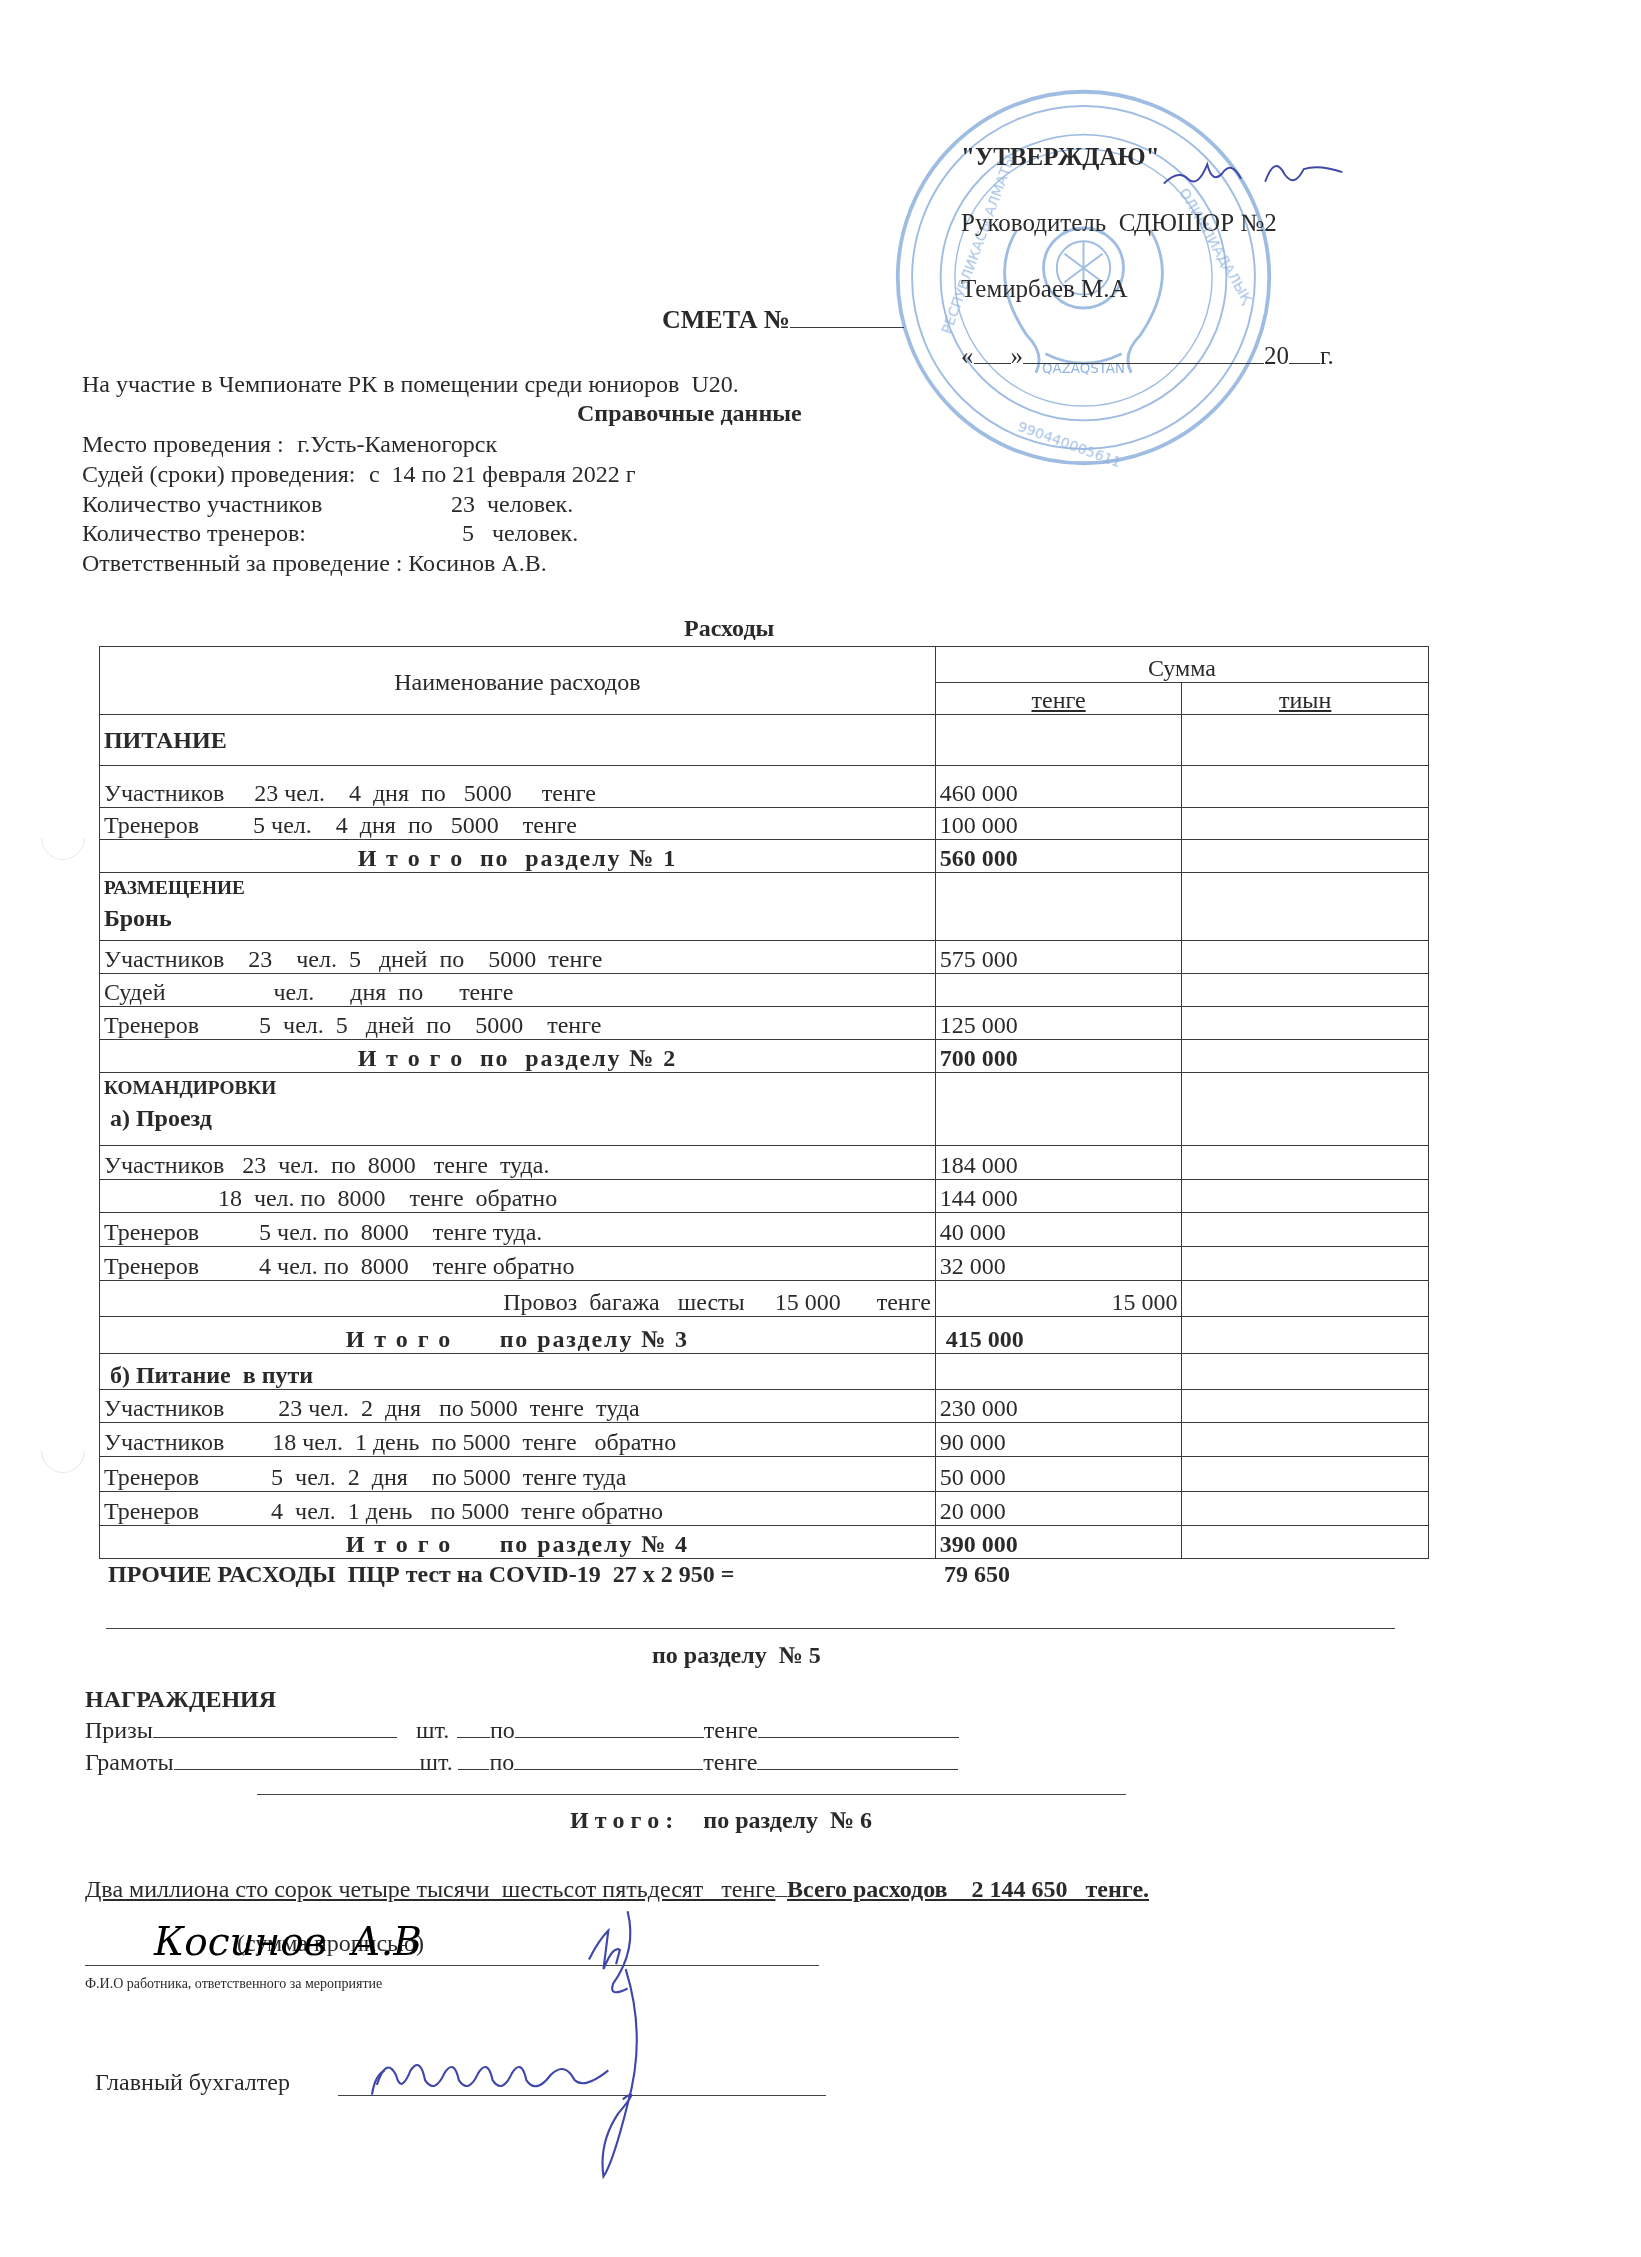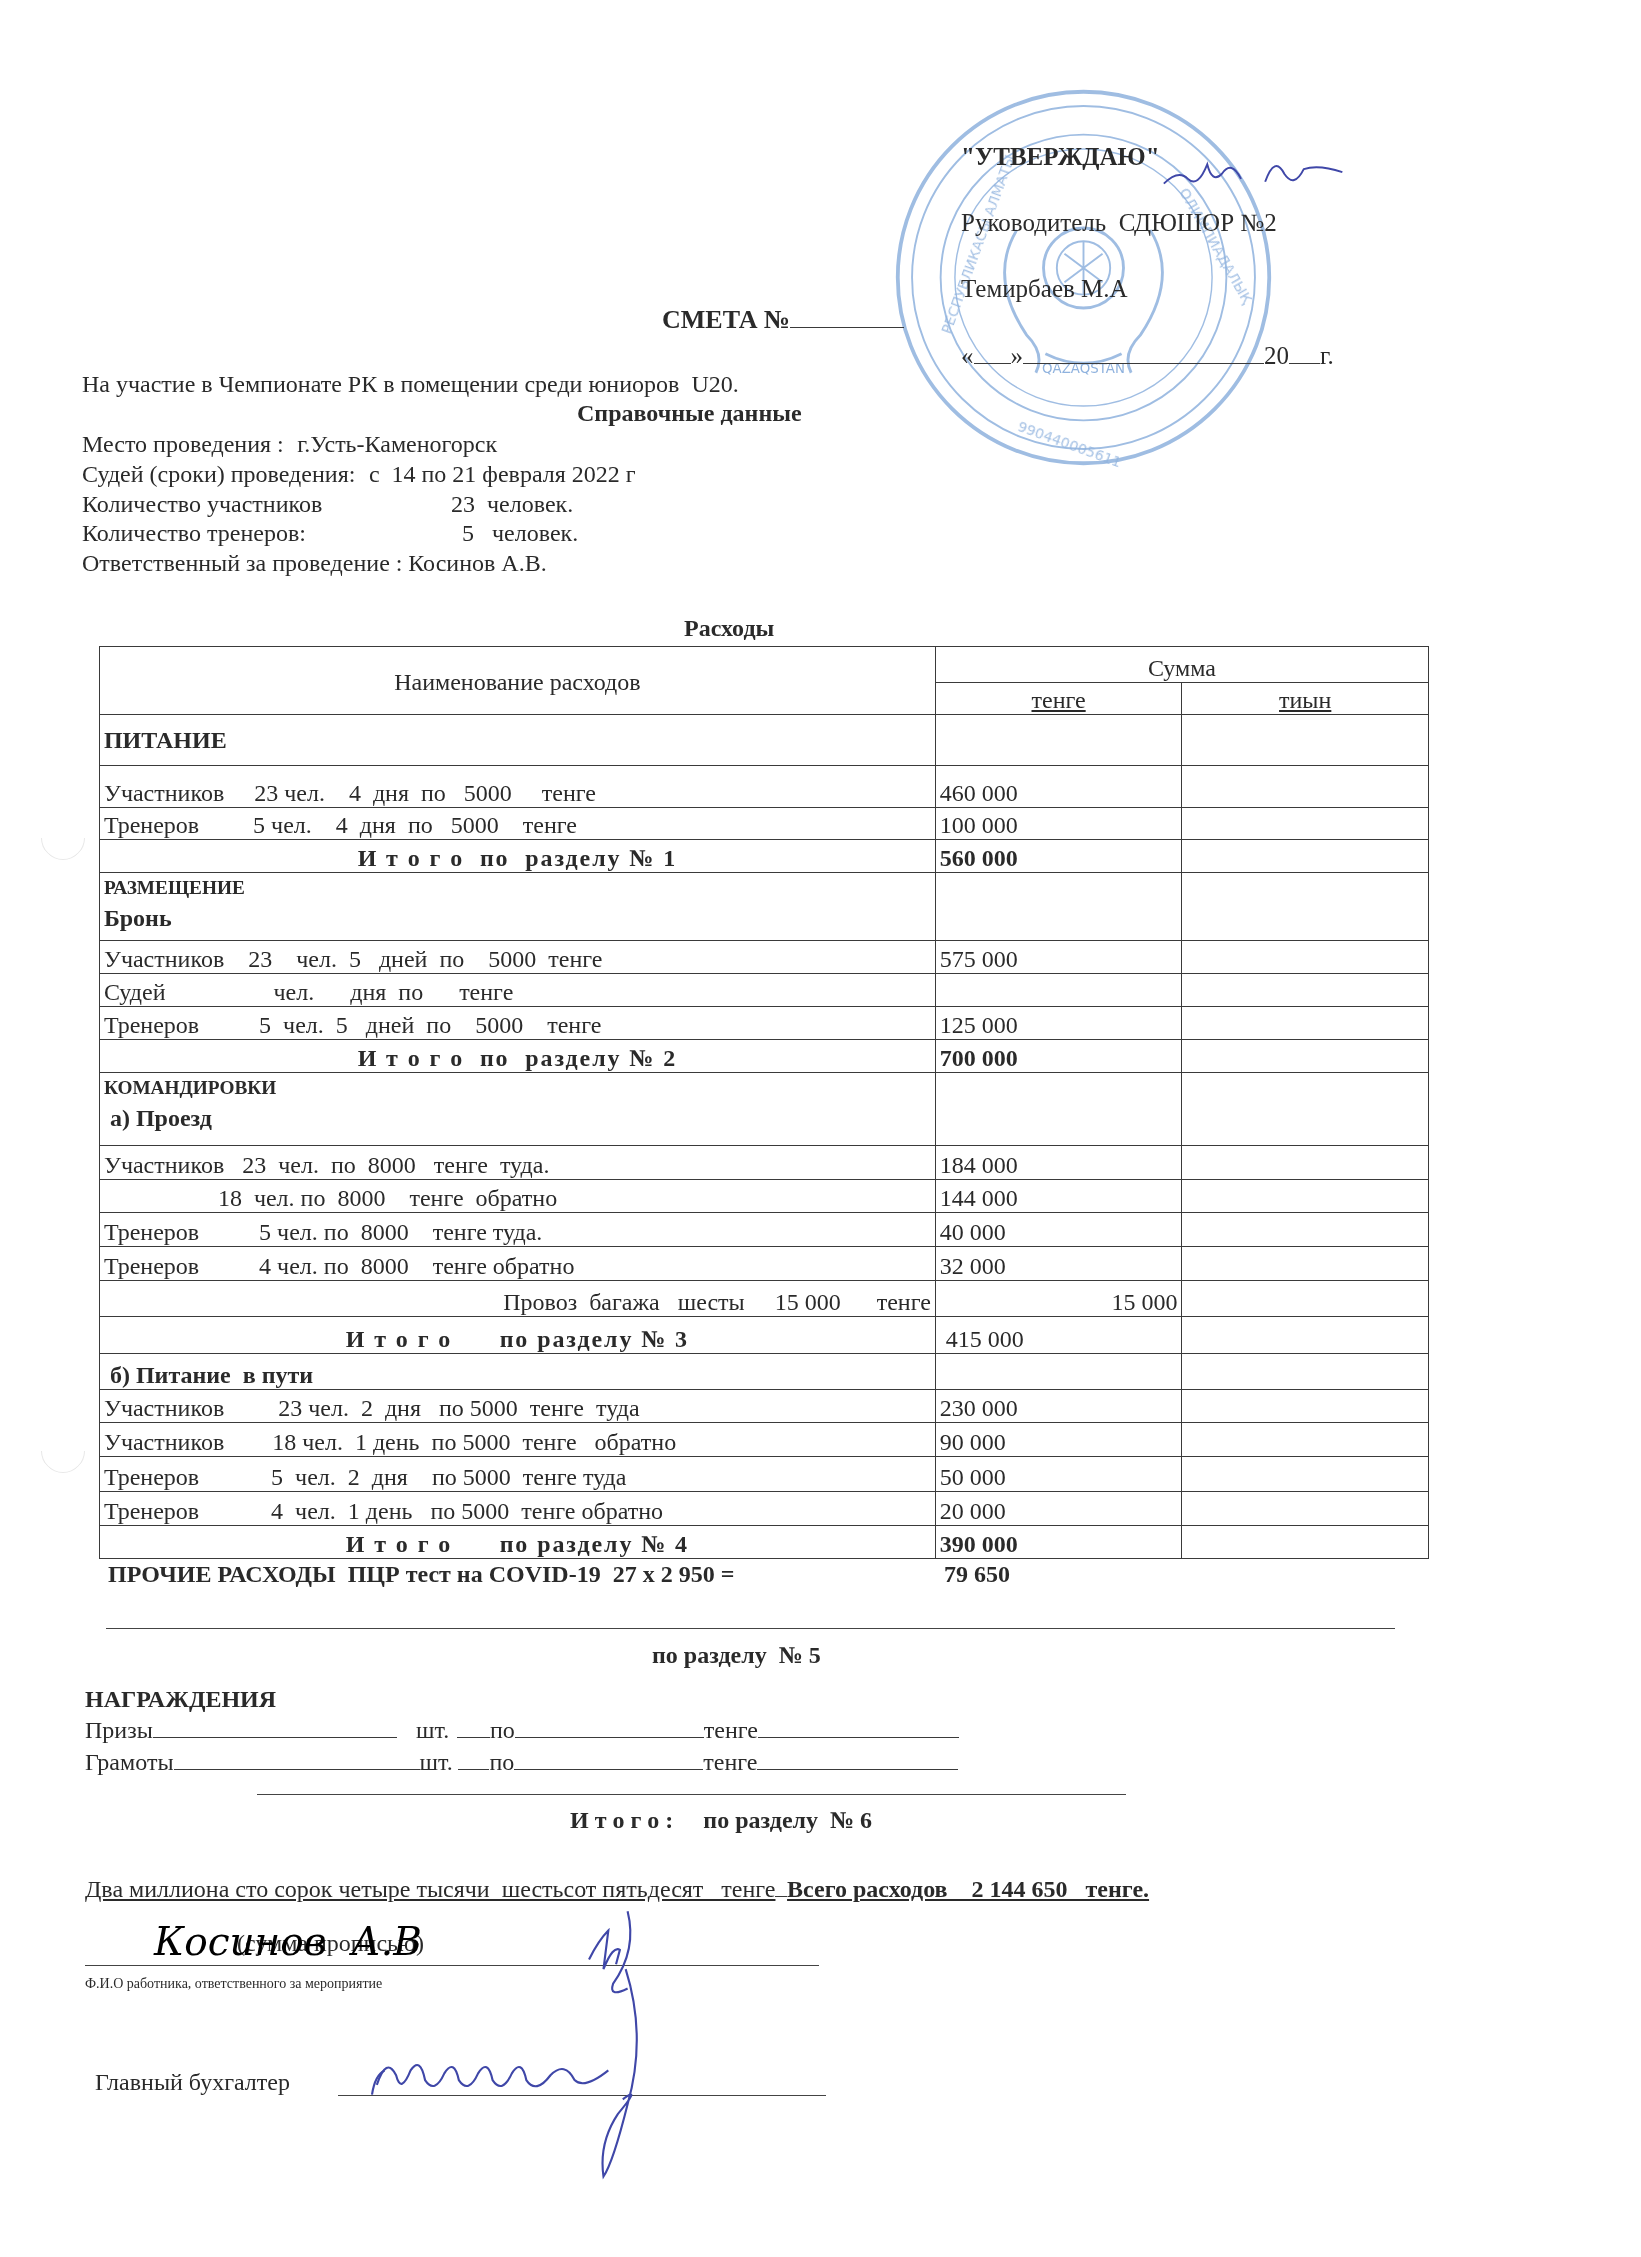--- a/index.html
+++ b/index.html
@@ -163,21 +163,21 @@
         <td class="c2">32 000</td>
         <td class="c3"></td>
       </tr>
       <tr style="height: 36px; text-align: right;">
         <td class="c1">Провоз  багажа   шесты     15 000      тенге</td>
         <td class="c2">15 000</td>
         <td class="c3"></td>
       </tr>
       <tr style="height: 37px;">
         <td class="c1 center b spaced">И т о г о      по разделу № 3</td>
-        <td class="c2" style="font-weight: normal;"> 415 000</td>
+        <td class="c2" style="font-weight: bold;"> 415 000</td>
         <td class="c3"></td>
       </tr>
       <tr style="height: 36px;">
         <td class="c1" style="font-weight: bold;"> б) Питание  в пути</td>
         <td class="c2"></td>
         <td class="c3"></td>
       </tr>
       <tr style="height: 33px;">
         <td class="c1">Участников         23 чел.  2  дня   по 5000  тенге  туда</td>
         <td class="c2">230 000</td>

